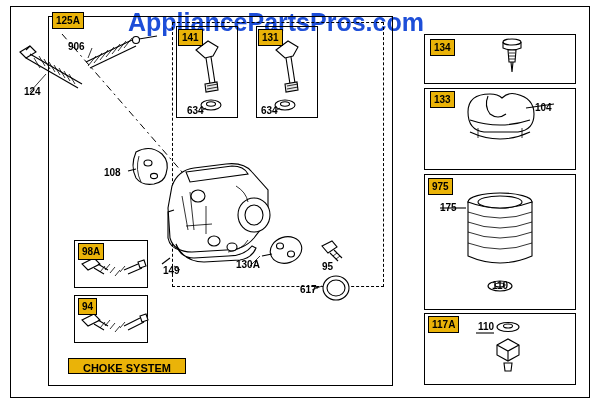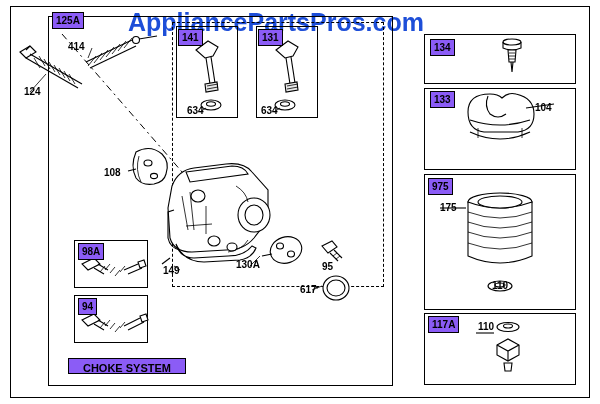--- a/index.html
+++ b/index.html
@@ -46,21 +46,21 @@
   .lblbox{
     position:absolute;
     border:1.3px solid #000;
     box-sizing:border-box;
     font-size:10px;
     font-weight:bold;
     font-family:"Liberation Sans",sans-serif;
     text-align:center;
     line-height:13px;
     padding:1px 3px;
-    background:#8b5cf6;
+    background:#eab308;
     white-space:nowrap;
   }
   svg{position:absolute;left:0;top:0;overflow:visible;}
   .ln{stroke:#000;stroke-width:1.1;fill:none;}
   .lnthin{stroke:#000;stroke-width:0.8;fill:none;}
   .fillw{fill:#fff;stroke:#000;stroke-width:1.1;}
   .fillg{fill:#e8e8e8;stroke:#000;stroke-width:1.1;}
   .dashln{stroke:#000;stroke-width:1;fill:none;stroke-dasharray:7 4 2 4;}
 </style>
 </head>
@@ -269,21 +269,21 @@
       <path d="M200 112 l6 -4"></path>
       <path d="M274 112 l6 -4"></path>
       <path d="M250 266 l10 -10"></path>
       <path d="M312 290 l10 -4"></path>
       <path d="M180 270 l-6 -4"></path>
     </g>
 
   </svg>
 
   <div class="lblbox" style="left:52px;top:12px;">125A</div>
-  <div class="lbl" style="left:68px;top:41px;">414</div>
+  <div class="lbl" style="left:68px;top:41px;">906</div>
   <div class="lbl" style="left:24px;top:86px;">124</div>
   <div class="lblbox" style="left:178px;top:29px;">141</div>
   <div class="lblbox" style="left:258px;top:29px;">131</div>
   <div class="lbl" style="left:187px;top:105px;">634</div>
   <div class="lbl" style="left:261px;top:105px;">634</div>
   <div class="lblbox" style="left:430px;top:39px;">134</div>
   <div class="lblbox" style="left:430px;top:91px;">133</div>
   <div class="lbl" style="left:535px;top:102px;">104</div>
   <div class="lblbox" style="left:428px;top:178px;">975</div>
   <div class="lbl" style="left:440px;top:202px;">175</div>

